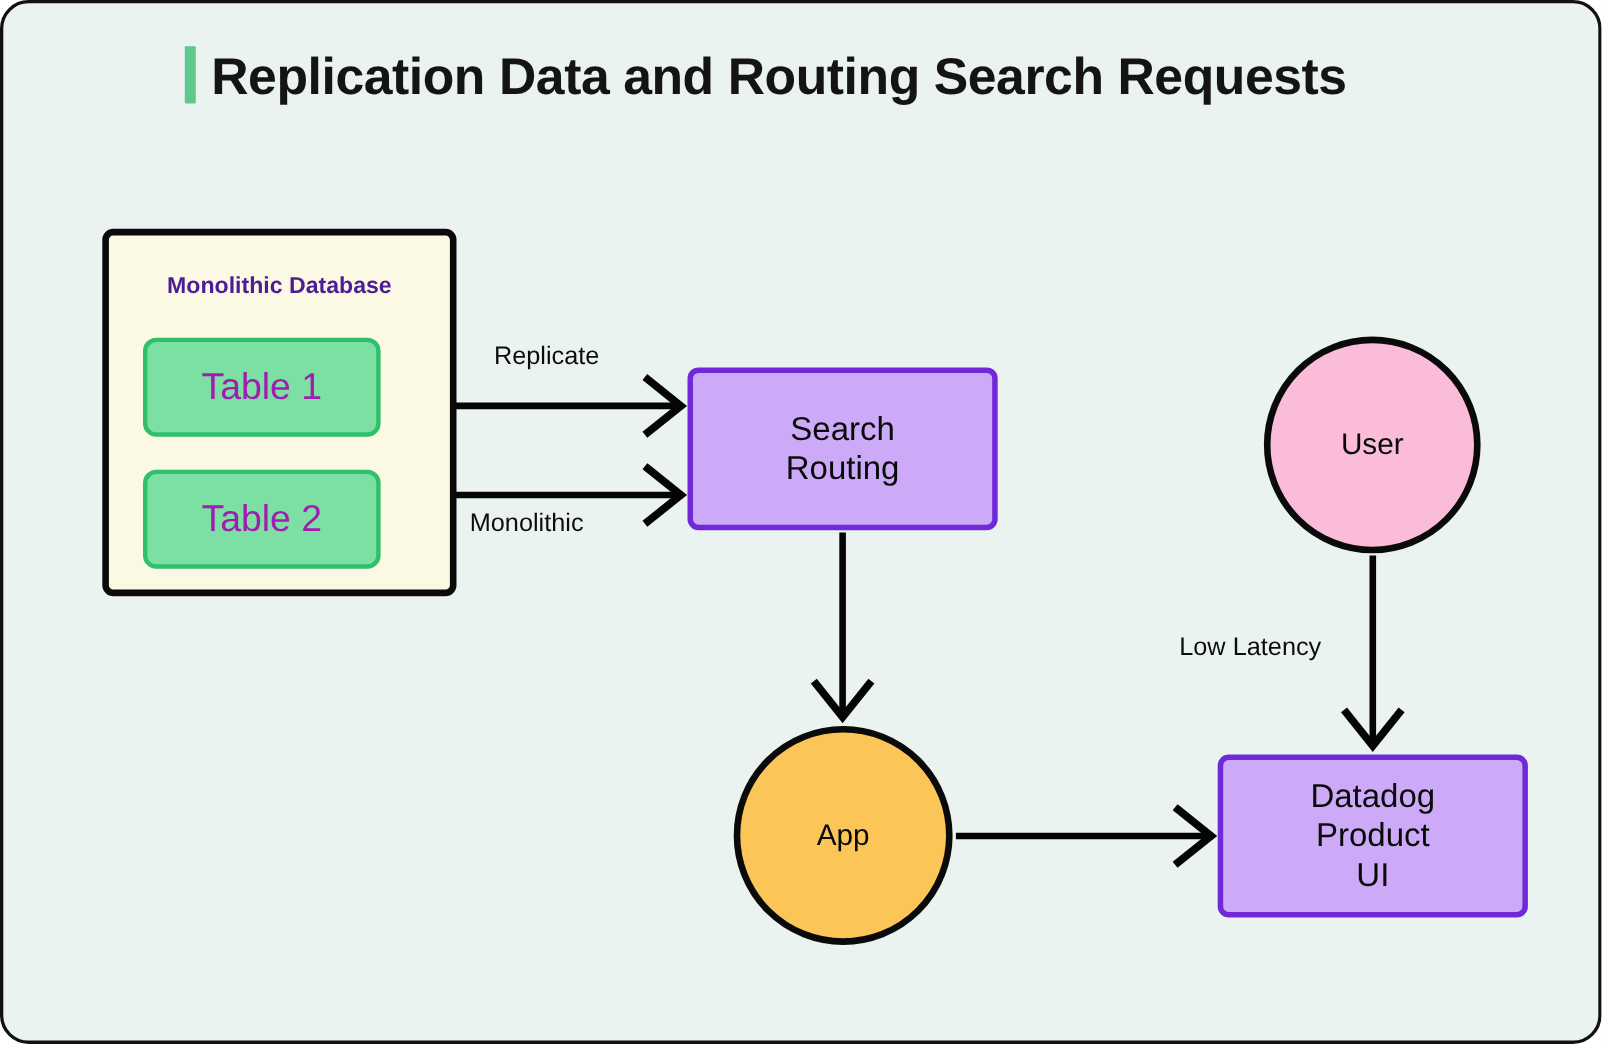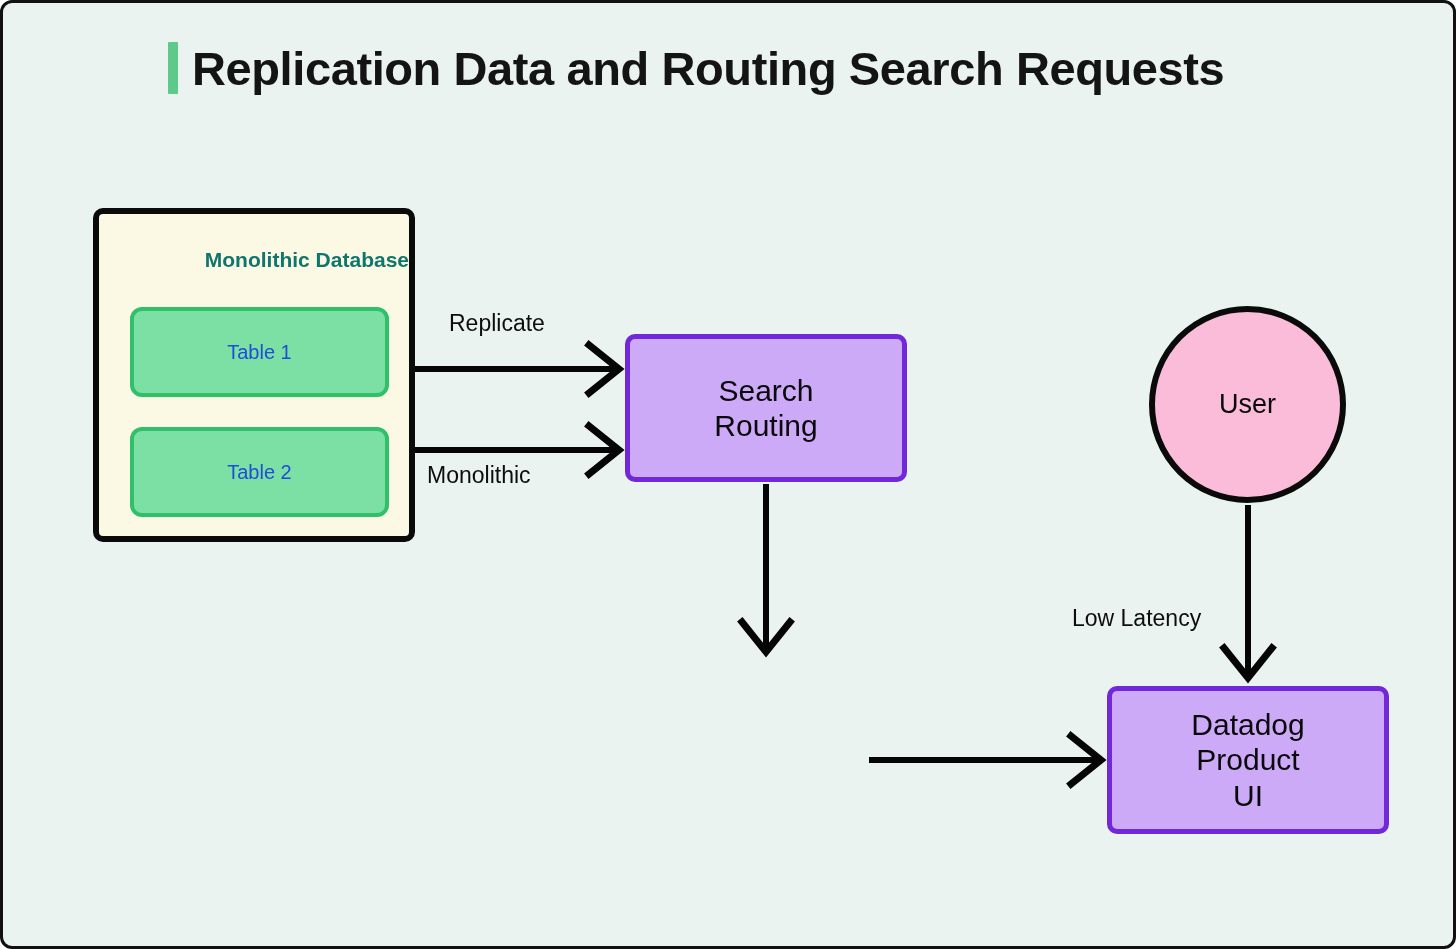--- a/index.html
+++ b/index.html
@@ -12,21 +12,21 @@
     height: 949px;
     overflow: hidden;
     font-family: "Liberation Sans", sans-serif;
   }
 
   #canvas {
     position: relative;
     width: 1456px;
     height: 949px;
     background: #eaf3f0;
-    border-radius: 12px;
+    border-radius: 26px;
     box-sizing: border-box;
     border: 3px solid #111111;
     overflow: hidden;
     padding-left: 19px;
   }
 
   
   .title-row {
     position: absolute;
     left: 165px;
@@ -92,38 +92,38 @@
     background: #fbf8e4;
     border: 6px solid #0a0a0a;
     border-radius: 10px;
     display: block;
   }
   .db-title {
     position: absolute;
     left: 0;
     right: 0;
     top: 34px;
-    text-align: right;
+    text-align: center;
     font-size: 21px;
     font-weight: 700;
-    color: #0f766e;
+    color: #4c1d95;
   }
   .table-box {
     position: absolute;
     left: 31px;
-    width: 259px;
+    width: 216px;
     height: 90px;
     background: #7ce0a5;
     border: 4px solid #30c06b;
     border-radius: 12px;
     display: flex;
     align-items: center;
     justify-content: center;
-    font-size: 20px;
-    color: #1d4ed8;
+    font-size: 34px;
+    color: #a21caf;
     box-sizing: border-box;
   }
   .table-box.t1 { top: 93px; }
   .table-box.t2 { top: 213px; }
 
   .purple-box {
     background: #ccaaf8;
     border: 5px solid #7028d8;
     border-radius: 10px;
     font-size: 30px;
@@ -165,21 +165,21 @@
 
   
   .edge-label {
     position: absolute;
     font-size: 23px;
     color: #0d0d0d;
     white-space: nowrap;
   }
   .label-replicate { left: 446px; top: 307px; }
   .label-demormalize { left: 424px; top: 459px; }
-  .label-lowlatency { left: 1069px; top: 602px; }
+  .label-lowlatency { left: 1069px; top: 571px; }
 </style>
 </head>
 <body>
 
 <div id="canvas">
 
   <div class="title-row">
     <div class="title-accent"></div>
     <div class="title-text">Replication Data and Routing Search Requests</div>
   </div>
@@ -226,20 +226,23 @@
     <div>
       <span>Search</span><br>
       <span>Routing</span>
     </div>
   </div>
 
   <div class="node circle user-circle">
     <span>User</span>
   </div>
 
+  <div class="node circle app-circle">
+    <span>App</span>
+  </div>
 
   <div class="node purple-box datadog-ui">
     <div>
       <span>Datadog</span><br>
       <span>Product</span><br>
       <span>UI</span>
     </div>
   </div>
 
   <div class="edge-label label-replicate">Replicate</div>

